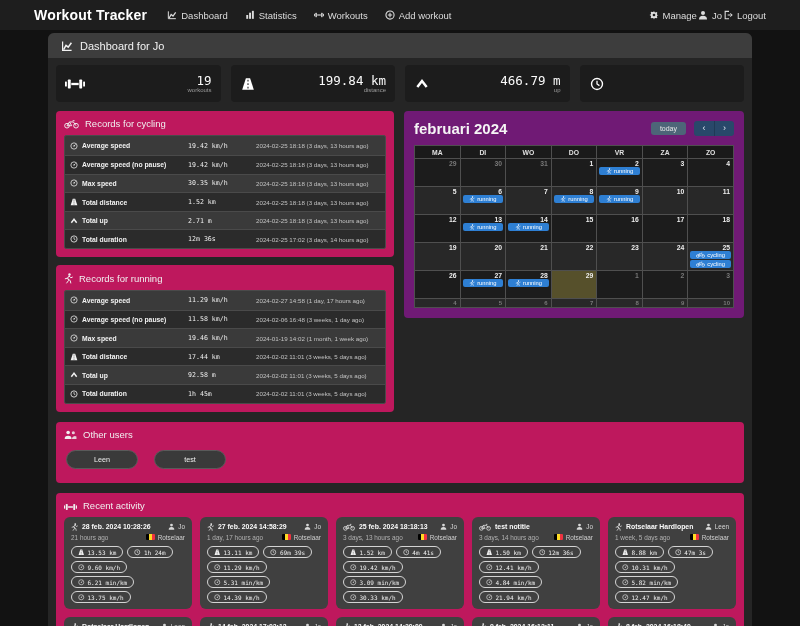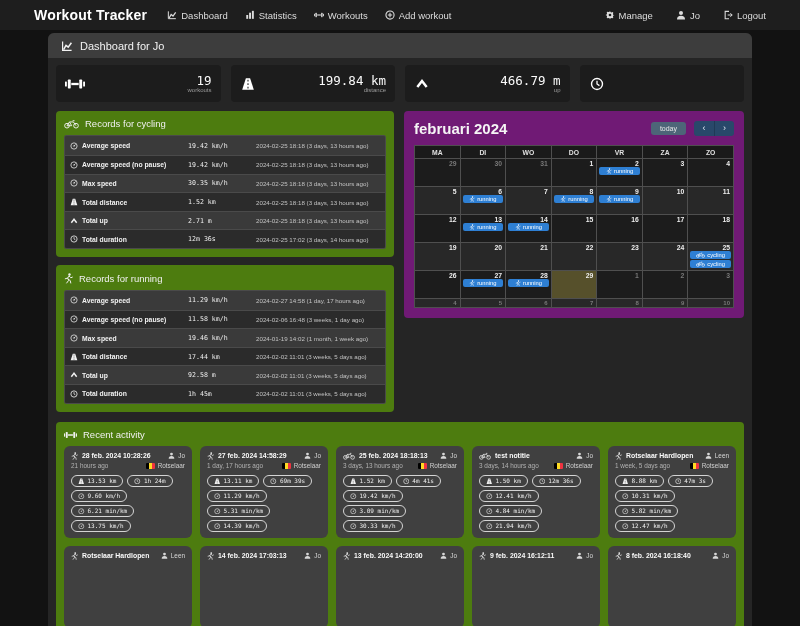--- a/index.html
+++ b/index.html
@@ -8,21 +8,21 @@
   .mono { font-family:"DejaVu Sans Mono",monospace; }
   svg.ic { display:inline-block; vertical-align:middle; flex:none; }
 
   
   .navbar { height:30px; background:#1e1e1e; display:flex; align-items:center;
     padding:0 34px; gap:20px; }
   .brand { font-size:14px; font-weight:bold; color:#fff; letter-spacing:.2px; }
   .nav-links { display:flex; gap:17px; flex:1; }
   .nav-link, .nav-right-link { display:flex; align-items:center; gap:4px;
     font-size:9.5px; color:#dcdcdc; cursor:pointer; }
-  .nav-right { display:flex; gap:23px; }
+  .nav-right { display:flex; gap:1px; }
 
   
   .main { width:704px; margin:3px auto 0; background:#252525; border-radius:6px;
     padding-bottom:10px; }
   .main-header { height:25px; background:#3d3d3d; border-radius:6px 6px 0 0;
     display:flex; align-items:center; gap:7px; padding:0 13px; font-size:11px; color:#f2f2f2; }
 
   .inner { padding:7px 8px 0; }
 
   
@@ -30,21 +30,21 @@
   .stat { background:#1c1c1c; border-radius:4px; height:37px; display:flex;
     align-items:center; padding:0 9px; }
   .stat .sicon { width:24px; color:#fff; display:flex; align-items:center; }
   .stat .sval { flex:1; text-align:right; font-size:12.5px; color:#fafafa; line-height:1.1; }
   .stat .slab { font-size:6px; color:#9a9a9a; text-align:right; }
 
   
   .twocol { display:grid; grid-template-columns:338px 1fr; gap:10px; align-items:start; }
 
   
-  .panel { background:#4d7c0f; border-radius:4px; padding:7px 8px 8px; }
+  .panel { background:#be185d; border-radius:4px; padding:7px 8px 8px; }
   .panel + .panel { margin-top:8px; }
   .ptitle { display:flex; align-items:center; gap:6px; font-size:9.5px; color:#f0f0f0;
     margin-bottom:6px; }
   .rtable { border:1px solid #4a4a4a; border-radius:2px; overflow:hidden; }
   .rrow { display:grid; grid-template-columns:118px 68px 1fr; align-items:center;
     height:18.6px; padding:0 5px; font-size:6.8px; border-top:1px solid #4a4a4a; }
   .rrow:first-child { border-top:none; }
   .rrow:nth-child(odd) { background:#3a3a3a; }
   .rrow:nth-child(even) { background:#2b2b2b; }
   .rlabel { display:flex; align-items:center; gap:4px; color:#f2f2f2; font-weight:bold; }
@@ -615,20 +615,35 @@
                 </td>
                 <td style="">
               <div class="daynum muted">10</div>
                 </td>
               </tr>
             </tbody>
         </table>
       </div>
     </div>
 
+    <div class="panel" style="margin-top:10px">
+      <div class="ptitle">
+        <span id="users-icon"><svg class="ic" viewBox="0 0 14 11" width="13" height="10" fill="currentColor" style="">
+              <circle cx="4.4" cy="2.7" r="2"></circle>
+              <path d="M.6,9.8 a3.8,3.6 0 0 1 7.6,0 z"></path>
+              <circle cx="10.1" cy="3" r="1.7" opacity=".85"></circle>
+              <path d="M8.6,9.8 a3.3,3.1 0 0 1 4.9,-2.7 l.1,2.7 z" opacity=".85"></path>
+            </svg></span>
+        <span>Other users</span>
+      </div>
+      <div class="users-row" id="users-row">
+          <button class="user-pill">Leen</button>
+          <button class="user-pill">test</button>
+        </div>
+    </div>
 
     <div class="panel" style="margin-top:10px">
       <div class="ptitle">
         <span id="recent-icon"><svg class="ic" viewBox="0 0 14 8" width="13" height="8" fill="currentColor" style="">
               <rect x="0" y="2.2" width="1.3" height="3.6" rx=".4"></rect>
               <rect x="2" y=".9" width="2" height="6.2" rx=".5"></rect>
               <rect x="10" y=".9" width="2" height="6.2" rx=".5"></rect>
               <rect x="12.7" y="2.2" width="1.3" height="3.6" rx=".4"></rect>
               <rect x="4.4" y="3.2" width="5.2" height="1.6"></rect>
             </svg></span>

